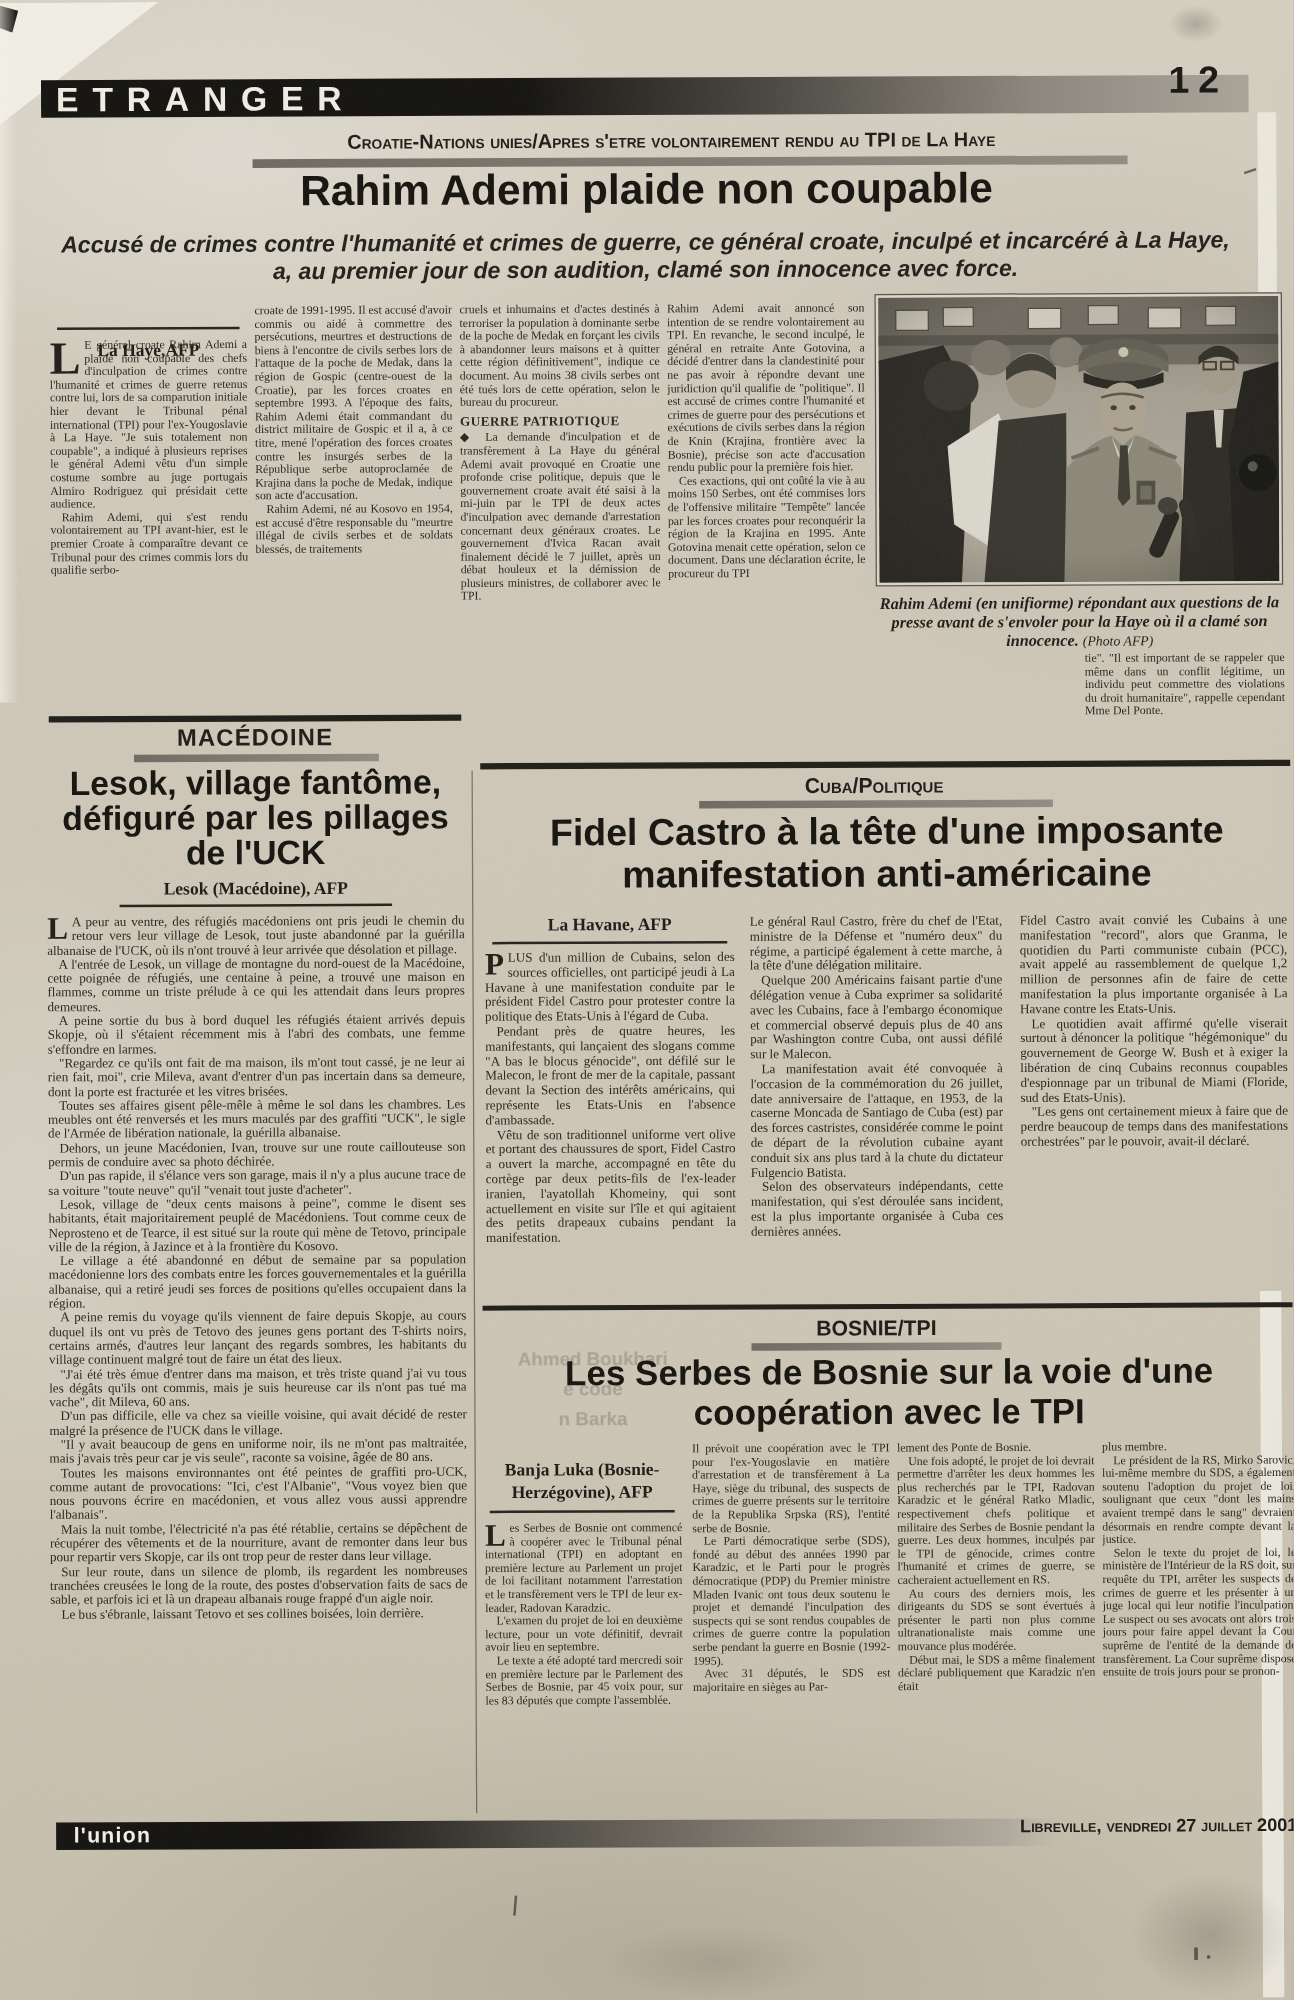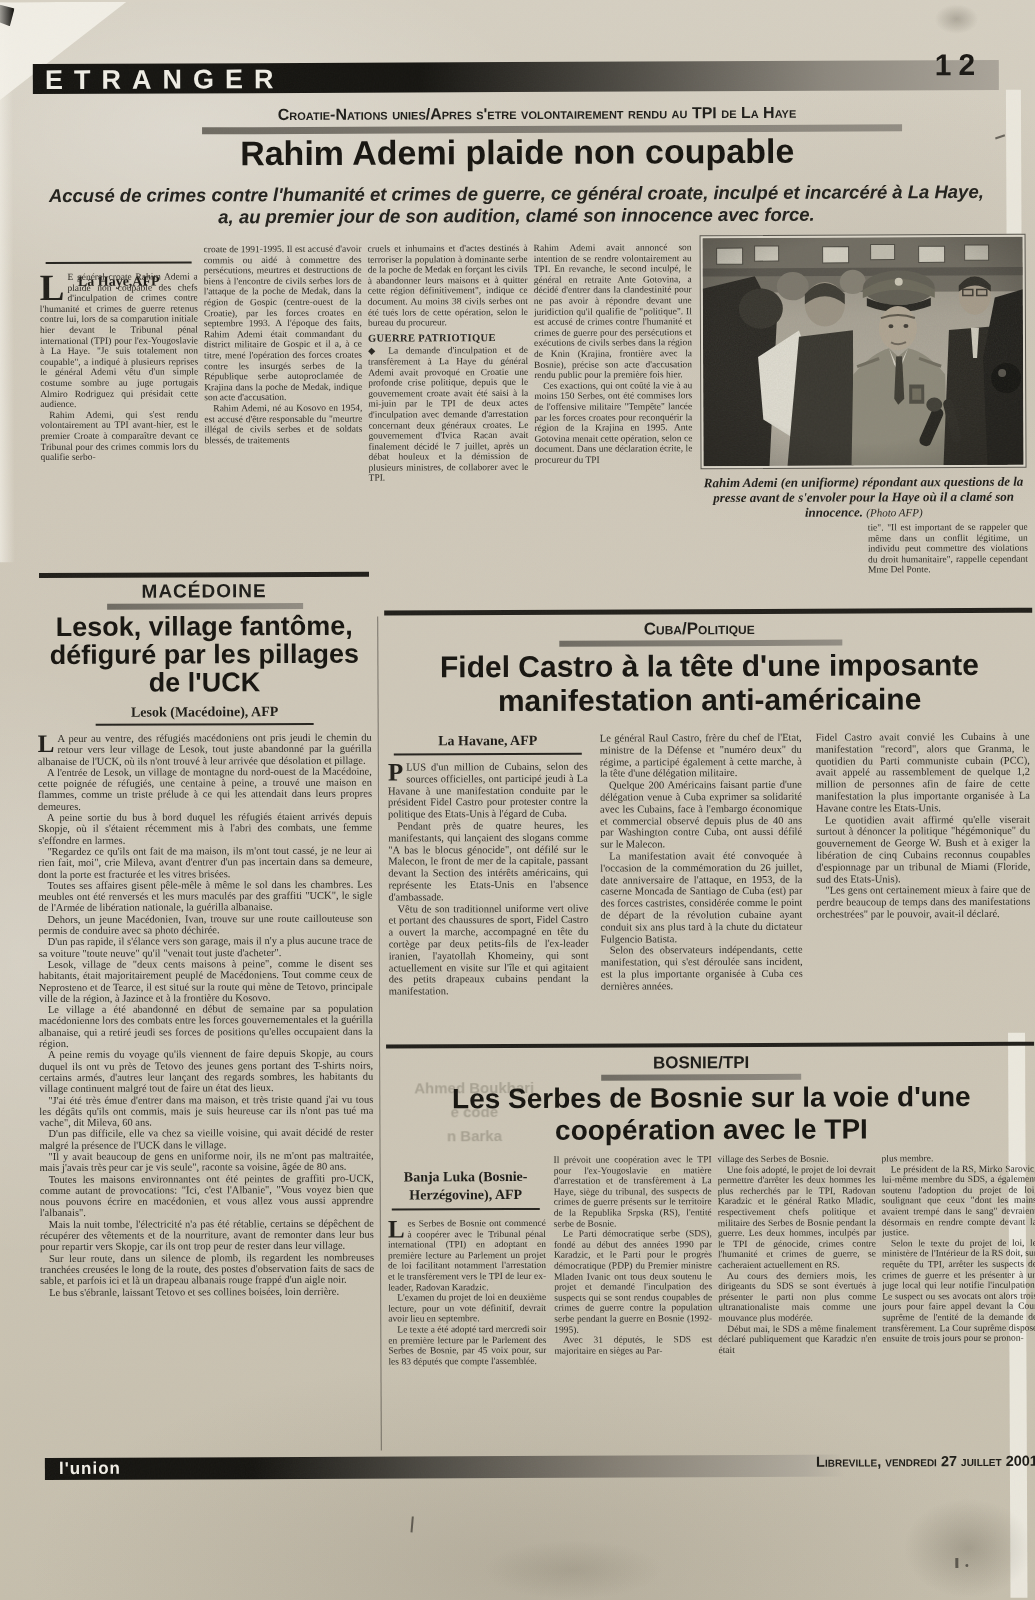--- a/index.html
+++ b/index.html
@@ -270,21 +270,21 @@
         <p><span class="dropcap">L</span>es Serbes de Bosnie ont commencé à coopérer avec le Tribunal pénal international (TPI) en adoptant en première lecture au Parlement un projet de loi facilitant notamment l'arrestation et le transfèrement vers le TPI de leur ex-leader, Radovan Karadzic.</p>
         <p>L'examen du projet de loi en deuxième lecture, pour un vote définitif, devrait avoir lieu en septembre.</p>
         <p>Le texte a été adopté tard mercredi soir en première lecture par le Parlement des Serbes de Bosnie, par 45 voix pour, sur les 83 députés que compte l'assemblée.</p>
       </div>
     <div class="abs col fs-s" style="left:552px;top:1155px;width:158px;height:288px;">
         <p>Il prévoit une coopération avec le TPI pour l'ex-Yougoslavie en matière d'arrestation et de transfèrement à La Haye, siège du tribunal, des suspects de crimes de guerre présents sur le territoire de la Republika Srpska (RS), l'entité serbe de Bosnie.</p>
         <p>Le Parti démocratique serbe (SDS), fondé au début des années 1990 par Karadzic, et le Parti pour le progrès démocratique (PDP) du Premier ministre Mladen Ivanic ont tous deux soutenu le projet et demandé l'inculpation des suspects qui se sont rendus coupables de crimes de guerre contre la population serbe pendant la guerre en Bosnie (1992-1995).</p>
         <p>Avec 31 députés, le SDS est majoritaire en sièges au Par-</p>
       </div>
     <div class="abs col fs-s" style="left:716px;top:1155px;width:158px;height:288px;">
-        <p>village des Serbes de Bosnie.</p>
+        <p>lement des Ponte de Bosnie.</p>
         <p>Une fois adopté, le projet de loi devrait permettre d'arrêter les deux hommes les plus recherchés par le TPI, Radovan Karadzic et le général Ratko Mladic, respectivement chefs politique et militaire des Serbes de Bosnie pendant la guerre. Les deux hommes, inculpés par le TPI de génocide, crimes contre l'humanité et crimes de guerre, se cacheraient actuellement en RS.</p>
         <p>Au cours des derniers mois, les dirigeants du SDS se sont évertués à présenter le parti non plus comme ultranationaliste mais comme une mouvance plus modérée.</p>
         <p>Début mai, le SDS a même finalement déclaré publiquement que Karadzic n'en était</p>
       </div>
     <div class="abs col fs-s" style="left:880px;top:1155px;width:155px;height:288px;">
         <p>plus membre.</p>
         <p>Le président de la RS, Mirko Sarovic, lui-même membre du SDS, a également soutenu l'adoption du projet de loi, soulignant que ceux "dont les mains avaient trempé dans le sang" devraient désormais en rendre compte devant la justice.</p>
         <p>Selon le texte du projet de loi, le ministère de l'Intérieur de la RS doit, sur requête du TPI, arrêter les suspects de crimes de guerre et les présenter à un juge local qui leur notifie l'inculpation. Le suspect ou ses avocats ont alors trois jours pour faire appel devant la Cour suprême de l'entité de la demande de transfèrement. La Cour suprême dispose ensuite de trois jours pour se pronon-</p>
       </div>
 

